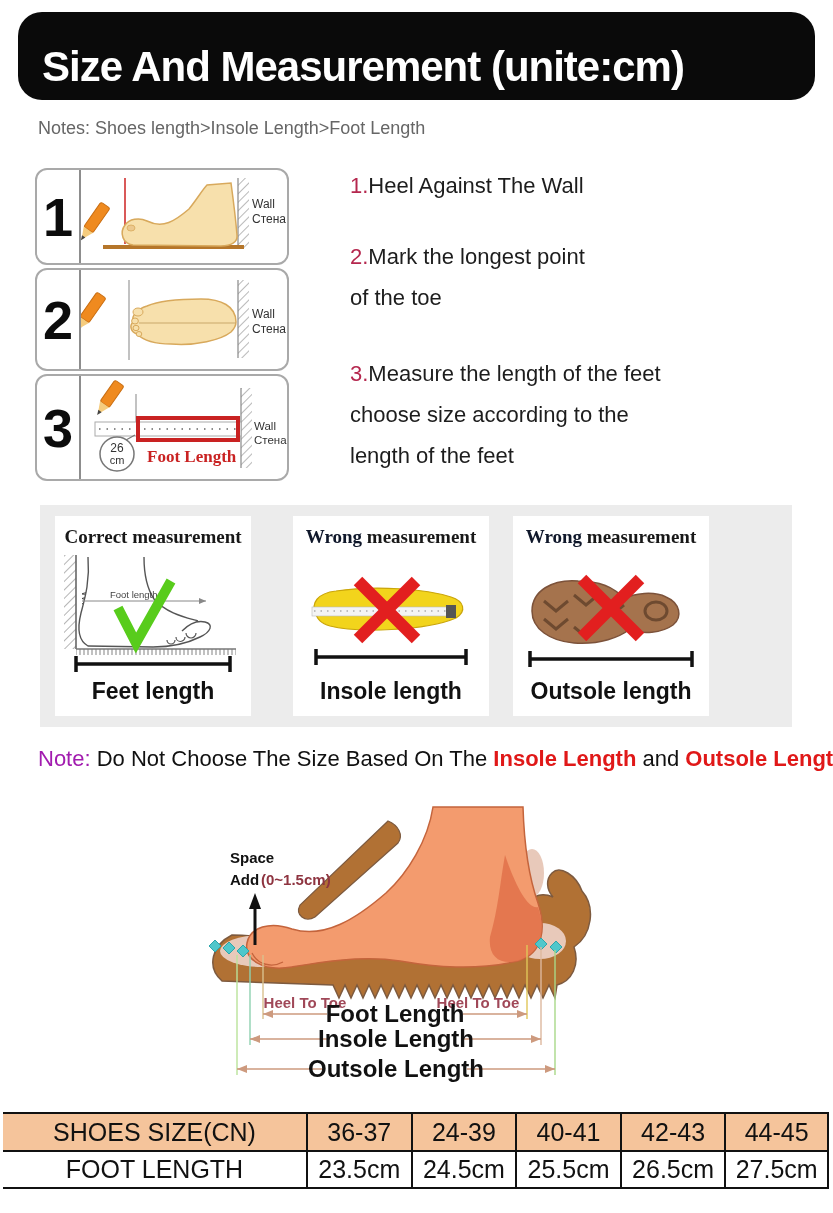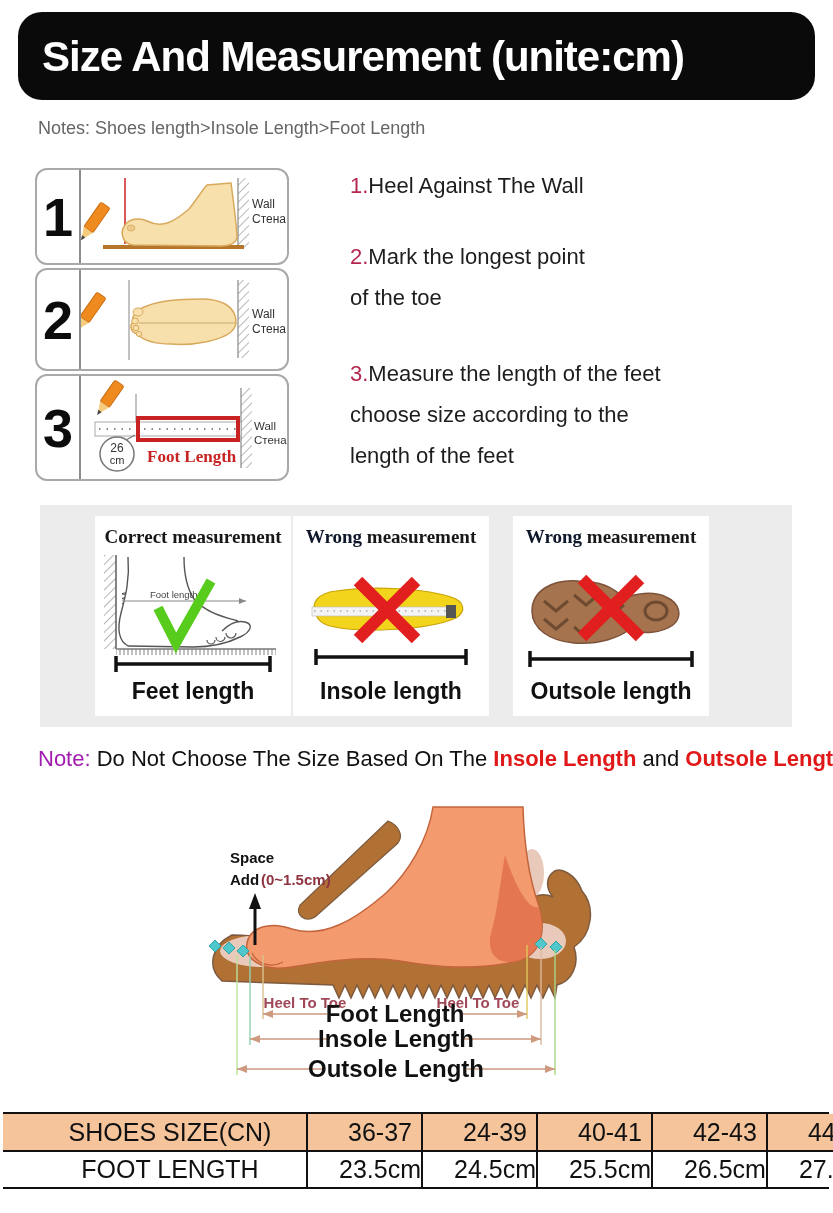--- a/index.html
+++ b/index.html
@@ -1,60 +1,60 @@
 <!DOCTYPE html>
 <html><head>
 <meta charset="utf-8">
 <style>
   html,body{margin:0;padding:0;background:#fff;}
   .page{position:relative;width:833px;height:1213px;background:#fff;overflow:hidden;
         font-family:"Liberation Sans",sans-serif;color:#1d1d1d;}
 
   
   .banner{position:absolute;left:18px;top:12px;width:797px;height:88px;background:#0a0a0a;border-radius:24px;}
-  .banner h1{margin:0;padding:0 0 0 24px;line-height:90px;font-size:42px;font-weight:700;color:#fff;letter-spacing:-1px;}
+  .banner h1{margin:0;padding:10px 0 0 24px;line-height:90px;font-size:42px;font-weight:700;color:#fff;letter-spacing:-1px;}
 
   .notes{position:absolute;left:38px;top:118px;font-size:18px;color:#666;}
 
   
   .step-box{position:absolute;left:35px;width:250px;background:#fff;border:2px solid #a9a9a9;border-radius:12px;display:flex;}
   .box1{top:168px;height:93px;}
   .box2{top:268px;height:99px;}
   .box3{top:374px;height:103px;}
   .step-num{width:42px;border-right:2px solid #8d8d8d;display:flex;align-items:center;justify-content:center;
             font-size:54px;font-weight:700;color:#0c0c0c;border-radius:12px 0 0 12px;}
   .step-art{flex:1;height:100%;}
 
   
   .inst{position:absolute;left:350px;font-size:22px;color:#1d1d1d;line-height:41px;}
   .inst .num{color:#b5274e;}
   .i1{top:165px;} .i2{top:236px;} .i3{top:353px;}
 
   
   .gray-panel{position:absolute;left:40px;top:505px;width:752px;height:222px;background:#ececec;}
   .card{position:absolute;top:11px;width:196px;height:200px;background:#fff;display:flex;flex-direction:column;align-items:center;}
-  .card1{left:15px;margin-left:40px;} .card2{left:253px;} .card3{left:473px;}
+  .card1{left:15px;} .card2{left:253px;} .card3{left:473px;}
   .card-title{margin-top:10px;font-family:"Liberation Serif",serif;font-size:19px;font-weight:600;color:#181818;white-space:nowrap;}
   .t-wrong{color:#0f172a;}
   .card-art{width:190px;height:126px;margin-top:2px;}
   .card-label{font-size:23px;font-weight:700;color:#111;margin-top:2px;}
 
   
   .note-line{position:absolute;left:38px;top:746px;font-size:22px;color:#111;white-space:nowrap;}
   .note-line .red{color:#a21caf;}
   .note-line .red-b{color:#e01818;font-weight:700;}
 
   
   .diagram{position:absolute;left:0;top:795px;width:833px;height:310px;}
 
   
   .size-table{position:absolute;left:3px;top:1112px;width:826px;border-top:2px solid #111;border-bottom:2px solid #111;
               display:grid;grid-template-columns:303px repeat(5,1fr);}
   .cell{border-left:2px solid #111;display:flex;align-items:center;justify-content:center;
-        font-size:25px;color:#111;height:35px;padding-left:31px;}
+        font-size:25px;color:#111;height:35px;}
   .cell.last{border-right:2px solid #111;}
   .hdr{background:#f5c49b;border-bottom:2px solid #111;height:36px;}
   .cell.first{border-left:none;}
 
   svg text{font-family:"Liberation Sans",sans-serif;}
   svg .serif{font-family:"Liberation Serif",serif;}
 </style>
 </head>
 <body>
 

